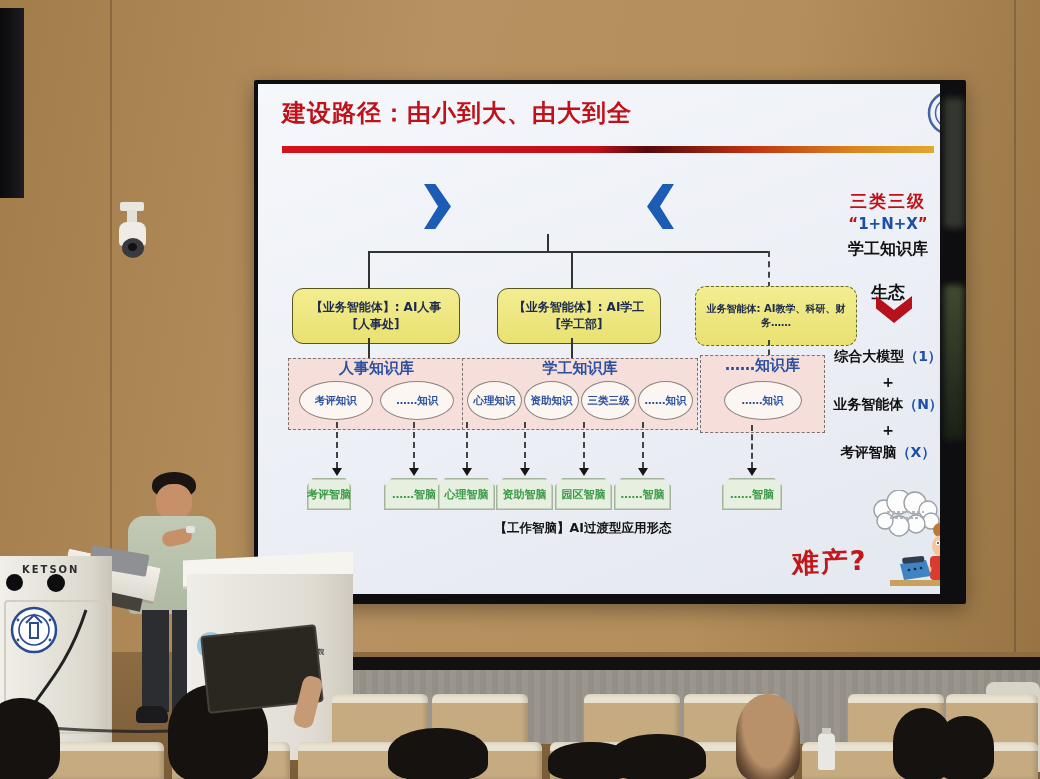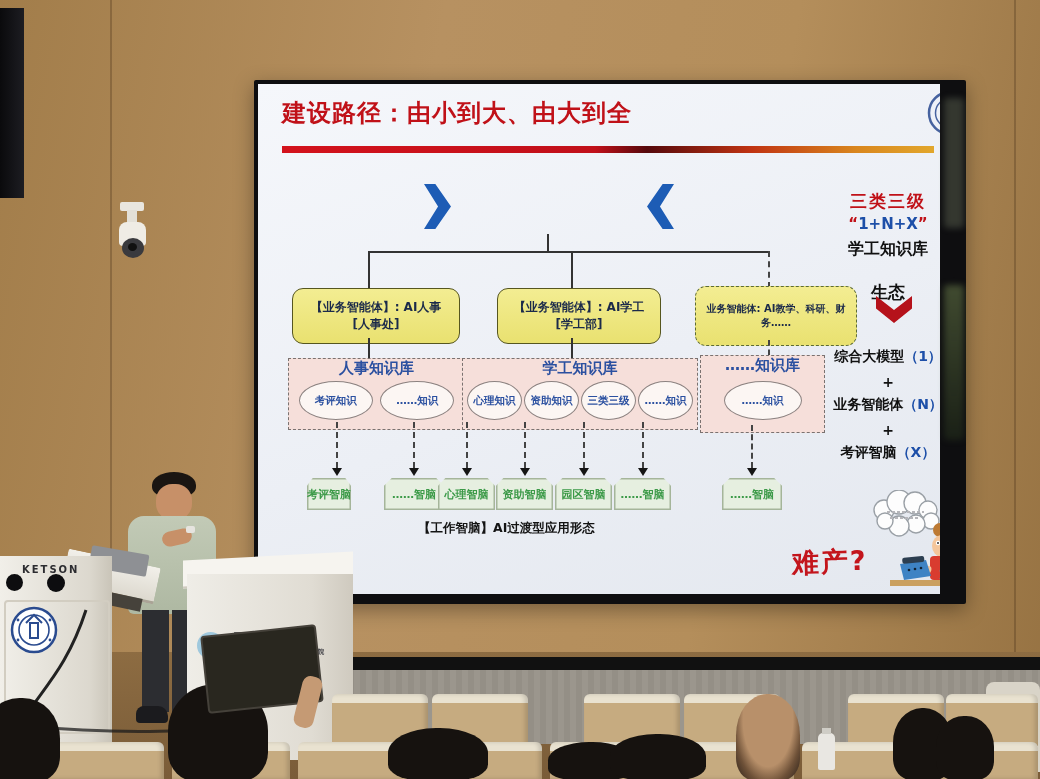--- a/index.html
+++ b/index.html
@@ -43,21 +43,21 @@
   .kb-row{flex:1;display:flex;align-items:center;justify-content:space-evenly;gap:2px}
   .ell{display:flex;align-items:center;justify-content:center;border-radius:50%;
       border:1.6px solid #8c8280;background:#fcf6f3;color:#2b50a0;font-weight:bold;font-size:10.5px;
       height:37px;white-space:nowrap}
   .arrowhead{width:0;height:0;border-left:5px solid transparent;border-right:5px solid transparent;
       border-top:8px solid #151515}
   .brain{height:32px;display:flex;align-items:center;justify-content:center;background:#e6efe0;
       color:#3c9a48;font-weight:bold;font-size:11px;white-space:nowrap;
       clip-path:polygon(13% 0,87% 0,100% 24%,100% 100%,0 100%,0 24%);
       box-shadow:inset 0 0 0 1.5px #a5b59a}
-  .caption{left:160px;top:436px;width:330px;text-align:left;font-size:12.5px;font-weight:bold;color:#141414}
+  .caption{left:160px;top:436px;width:330px;text-align:center;font-size:12.5px;font-weight:bold;color:#141414}
   .rp{color:#111;text-align:center;font-weight:bold}
   .red{color:#c01118}.blue{color:#1d4fa8}
   .rp-chev{left:618px;top:212px;width:36px;height:27px;background:#b5121b;
       clip-path:polygon(0 0,50% 52%,100% 0,100% 46%,50% 100%,0 46%)}
   .stamp{left:534px;top:460px;font-size:27px;font-weight:bold;color:#c3151c;transform:rotate(-2deg);
       letter-spacing:2px;white-space:nowrap}
   .pageno{left:680px;top:484px;font-size:12px;color:#7c7c80}
   
   .lectern1{left:0;top:548px;width:160px;height:231px}
   .l1-front{left:0;top:8px;width:112px;height:223px;background:linear-gradient(90deg,#f1efe9,#dcd8ce 80%,#c9c4b8)}

